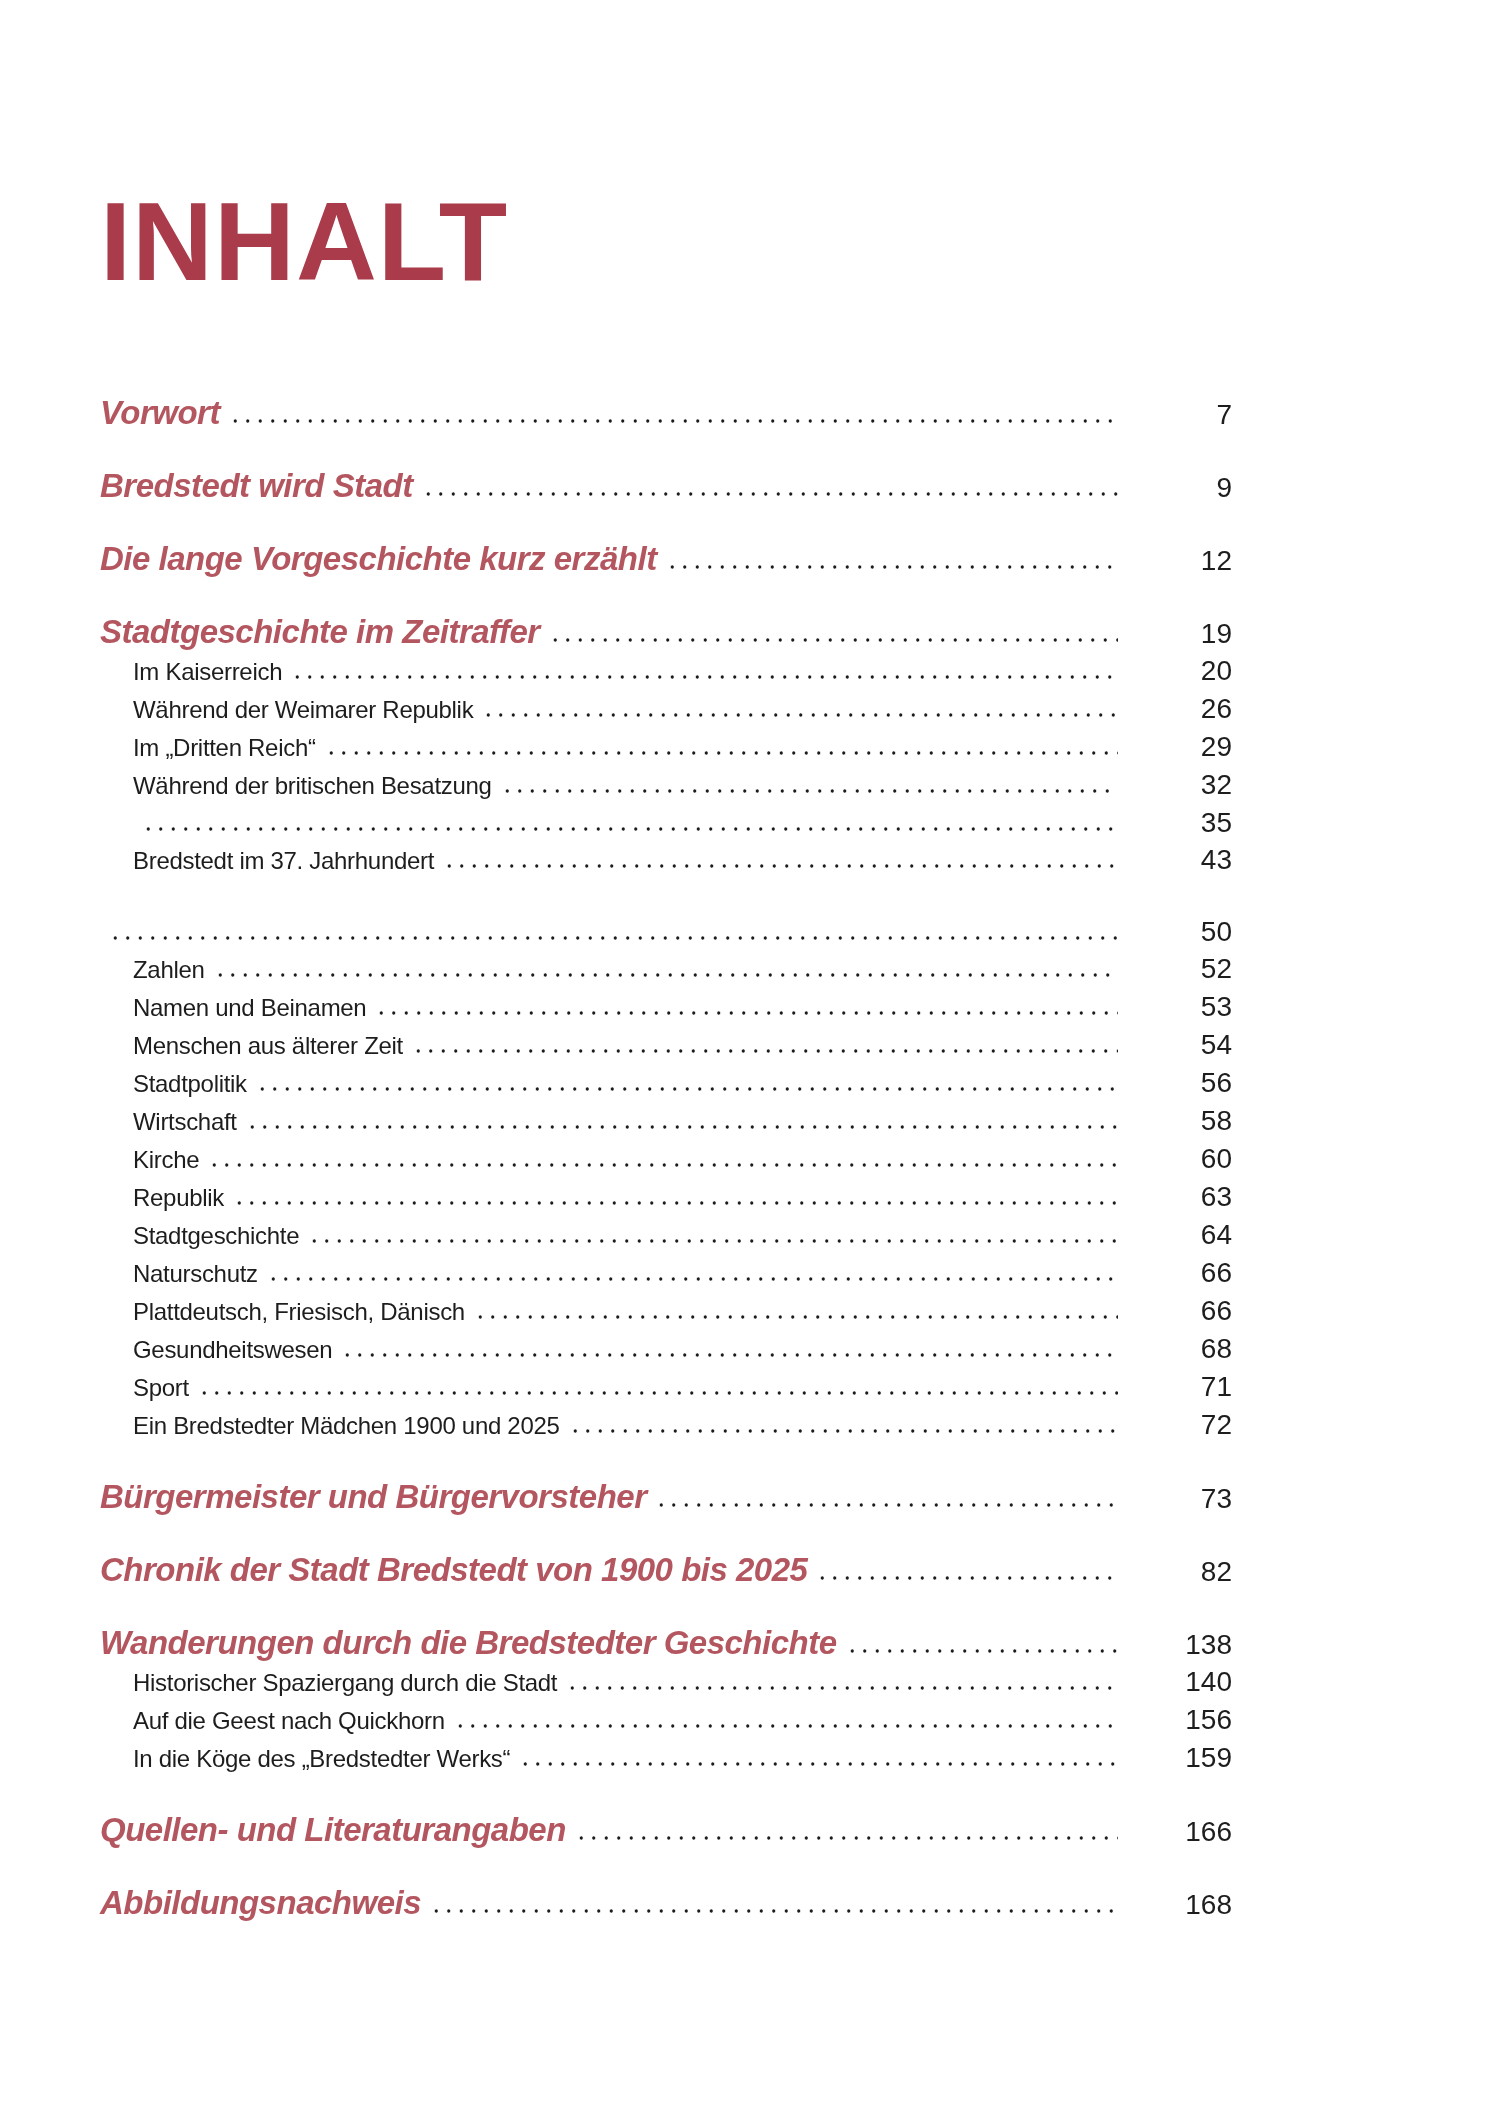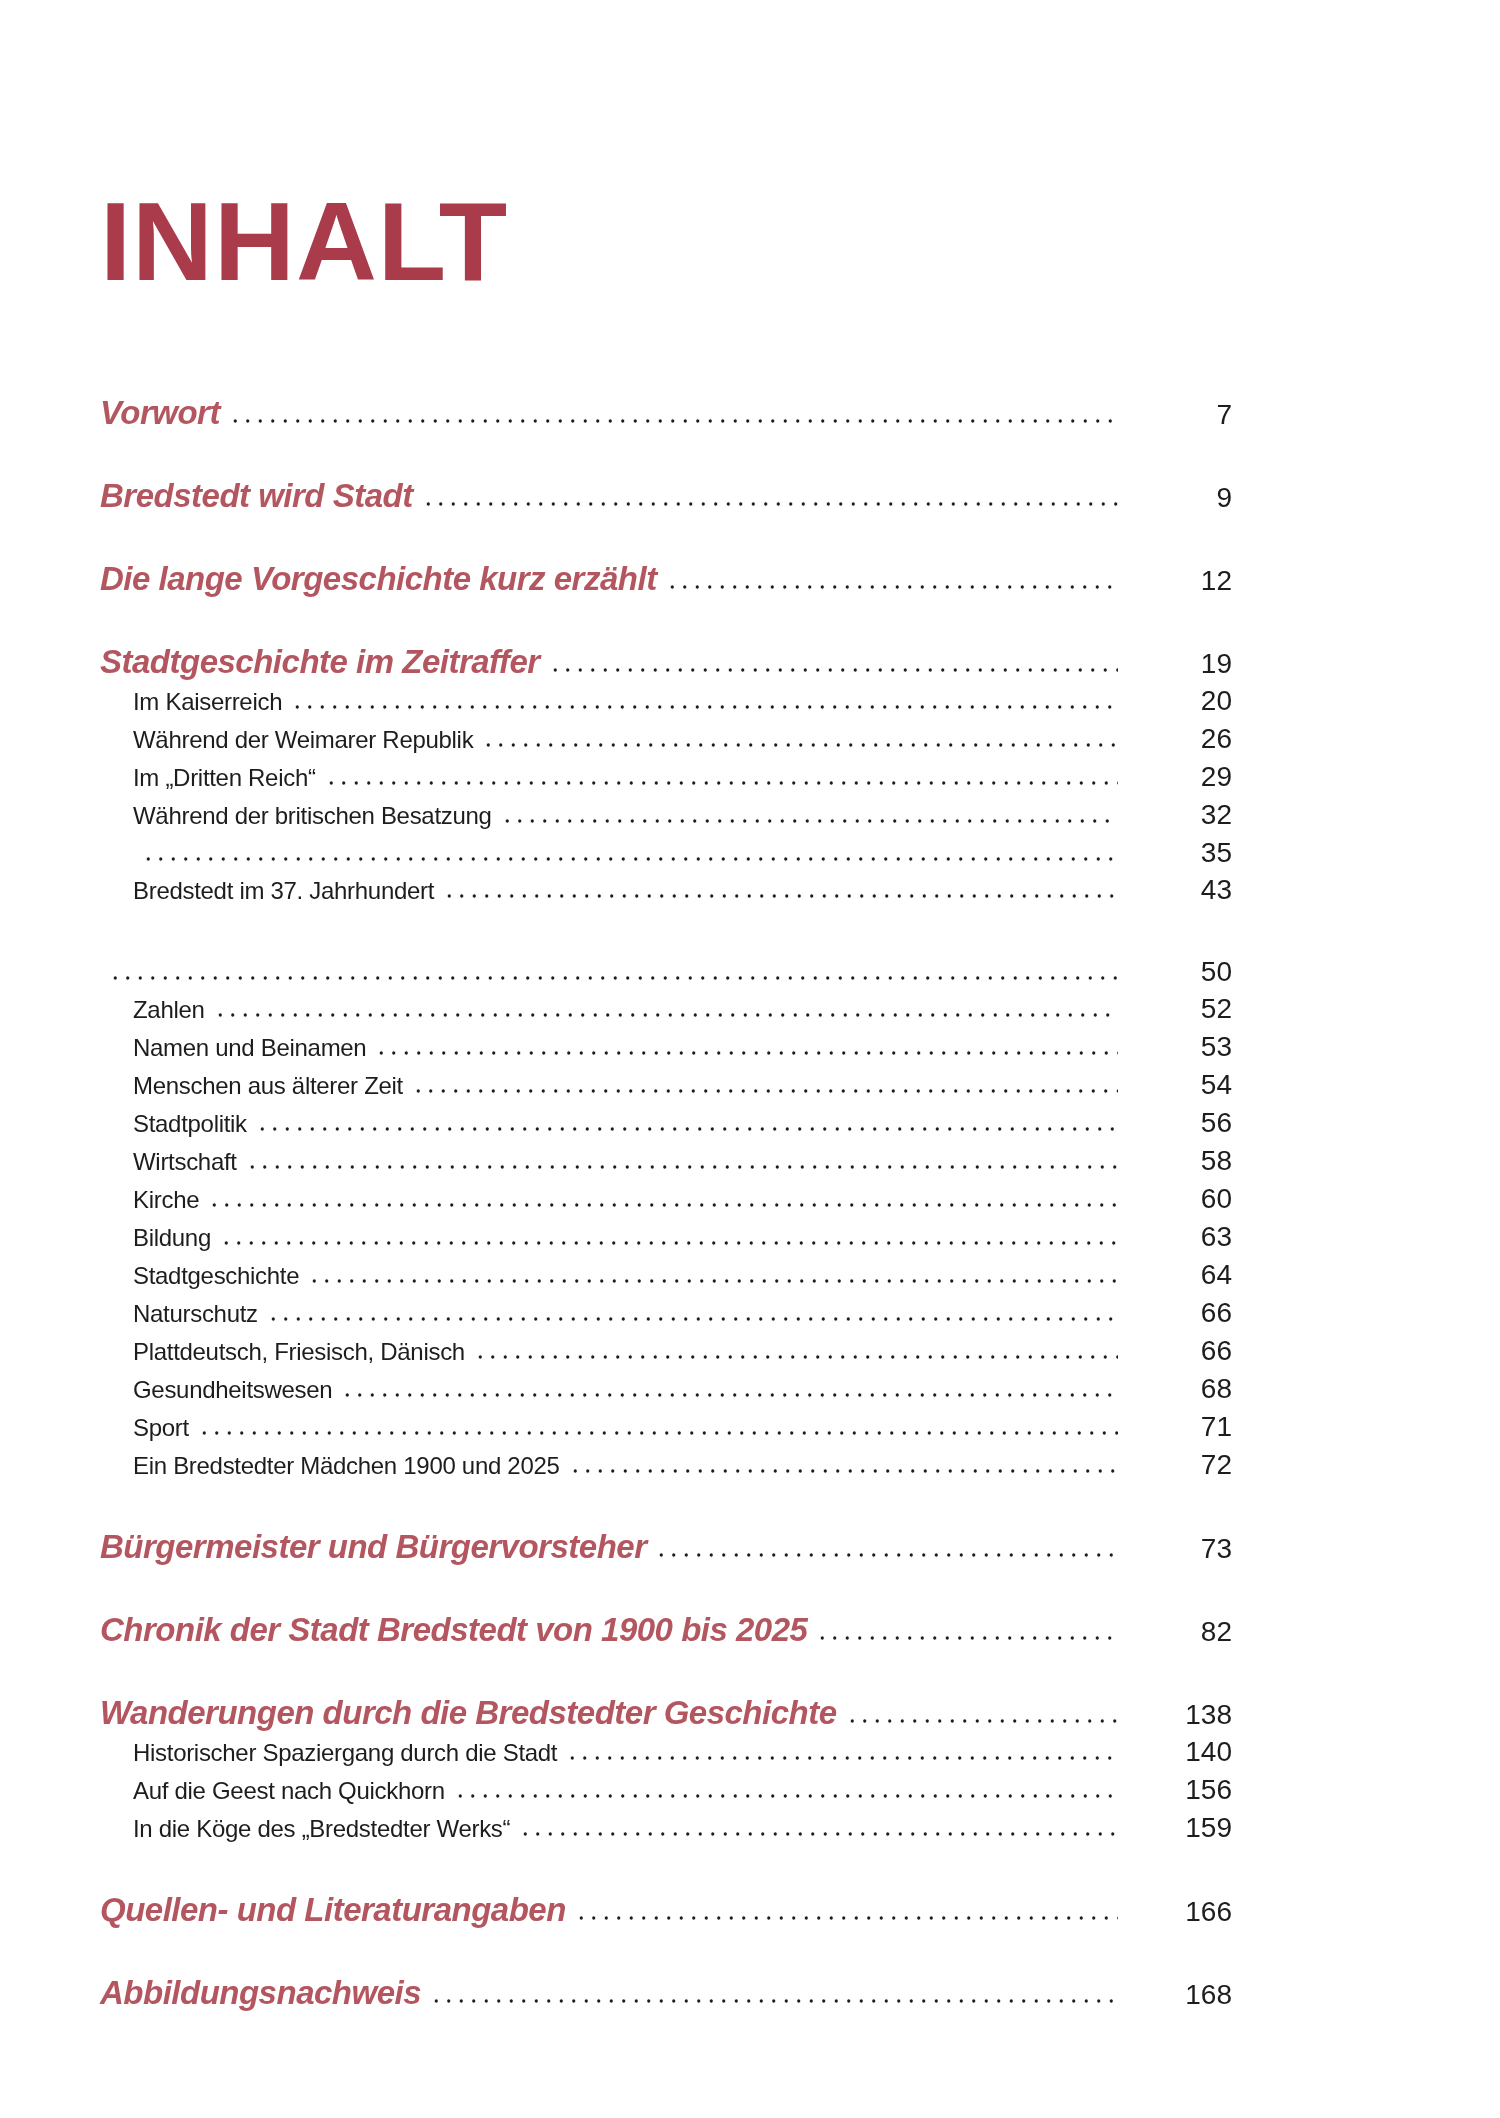--- a/index.html
+++ b/index.html
@@ -32,21 +32,21 @@
     margin: 96px 268px 0 100px; 
   }
   .row {
     display: flex;
     align-items: baseline;
     line-height: 37px;
     white-space: nowrap;
     justify-content: space-between;
   }
   .row.section {
-    margin-top: 44px;
+    margin-top: 34px;
   }
   .row.section:first-child {
     margin-top: 0;
   }
   .row.section .label {
     font-size: 33px;
     font-weight: bold;
     font-style: italic;
     letter-spacing: -0.5px;
     color: var(--heading-red, #b4565f);
@@ -162,21 +162,21 @@
         <span class="label">Wirtschaft</span>
         <span class="dots"></span>
         <span class="pagenum">58</span>
       </div>
       <div class="row sub">
         <span class="label">Kirche</span>
         <span class="dots"></span>
         <span class="pagenum">60</span>
       </div>
       <div class="row sub">
-        <span class="label">Bildung</span>
+        <span class="label">Republik</span>
         <span class="dots"></span>
         <span class="pagenum">63</span>
       </div>
       <div class="row sub">
         <span class="label">Stadtgeschichte</span>
         <span class="dots"></span>
         <span class="pagenum">64</span>
       </div>
       <div class="row sub">
         <span class="label">Naturschutz</span>

